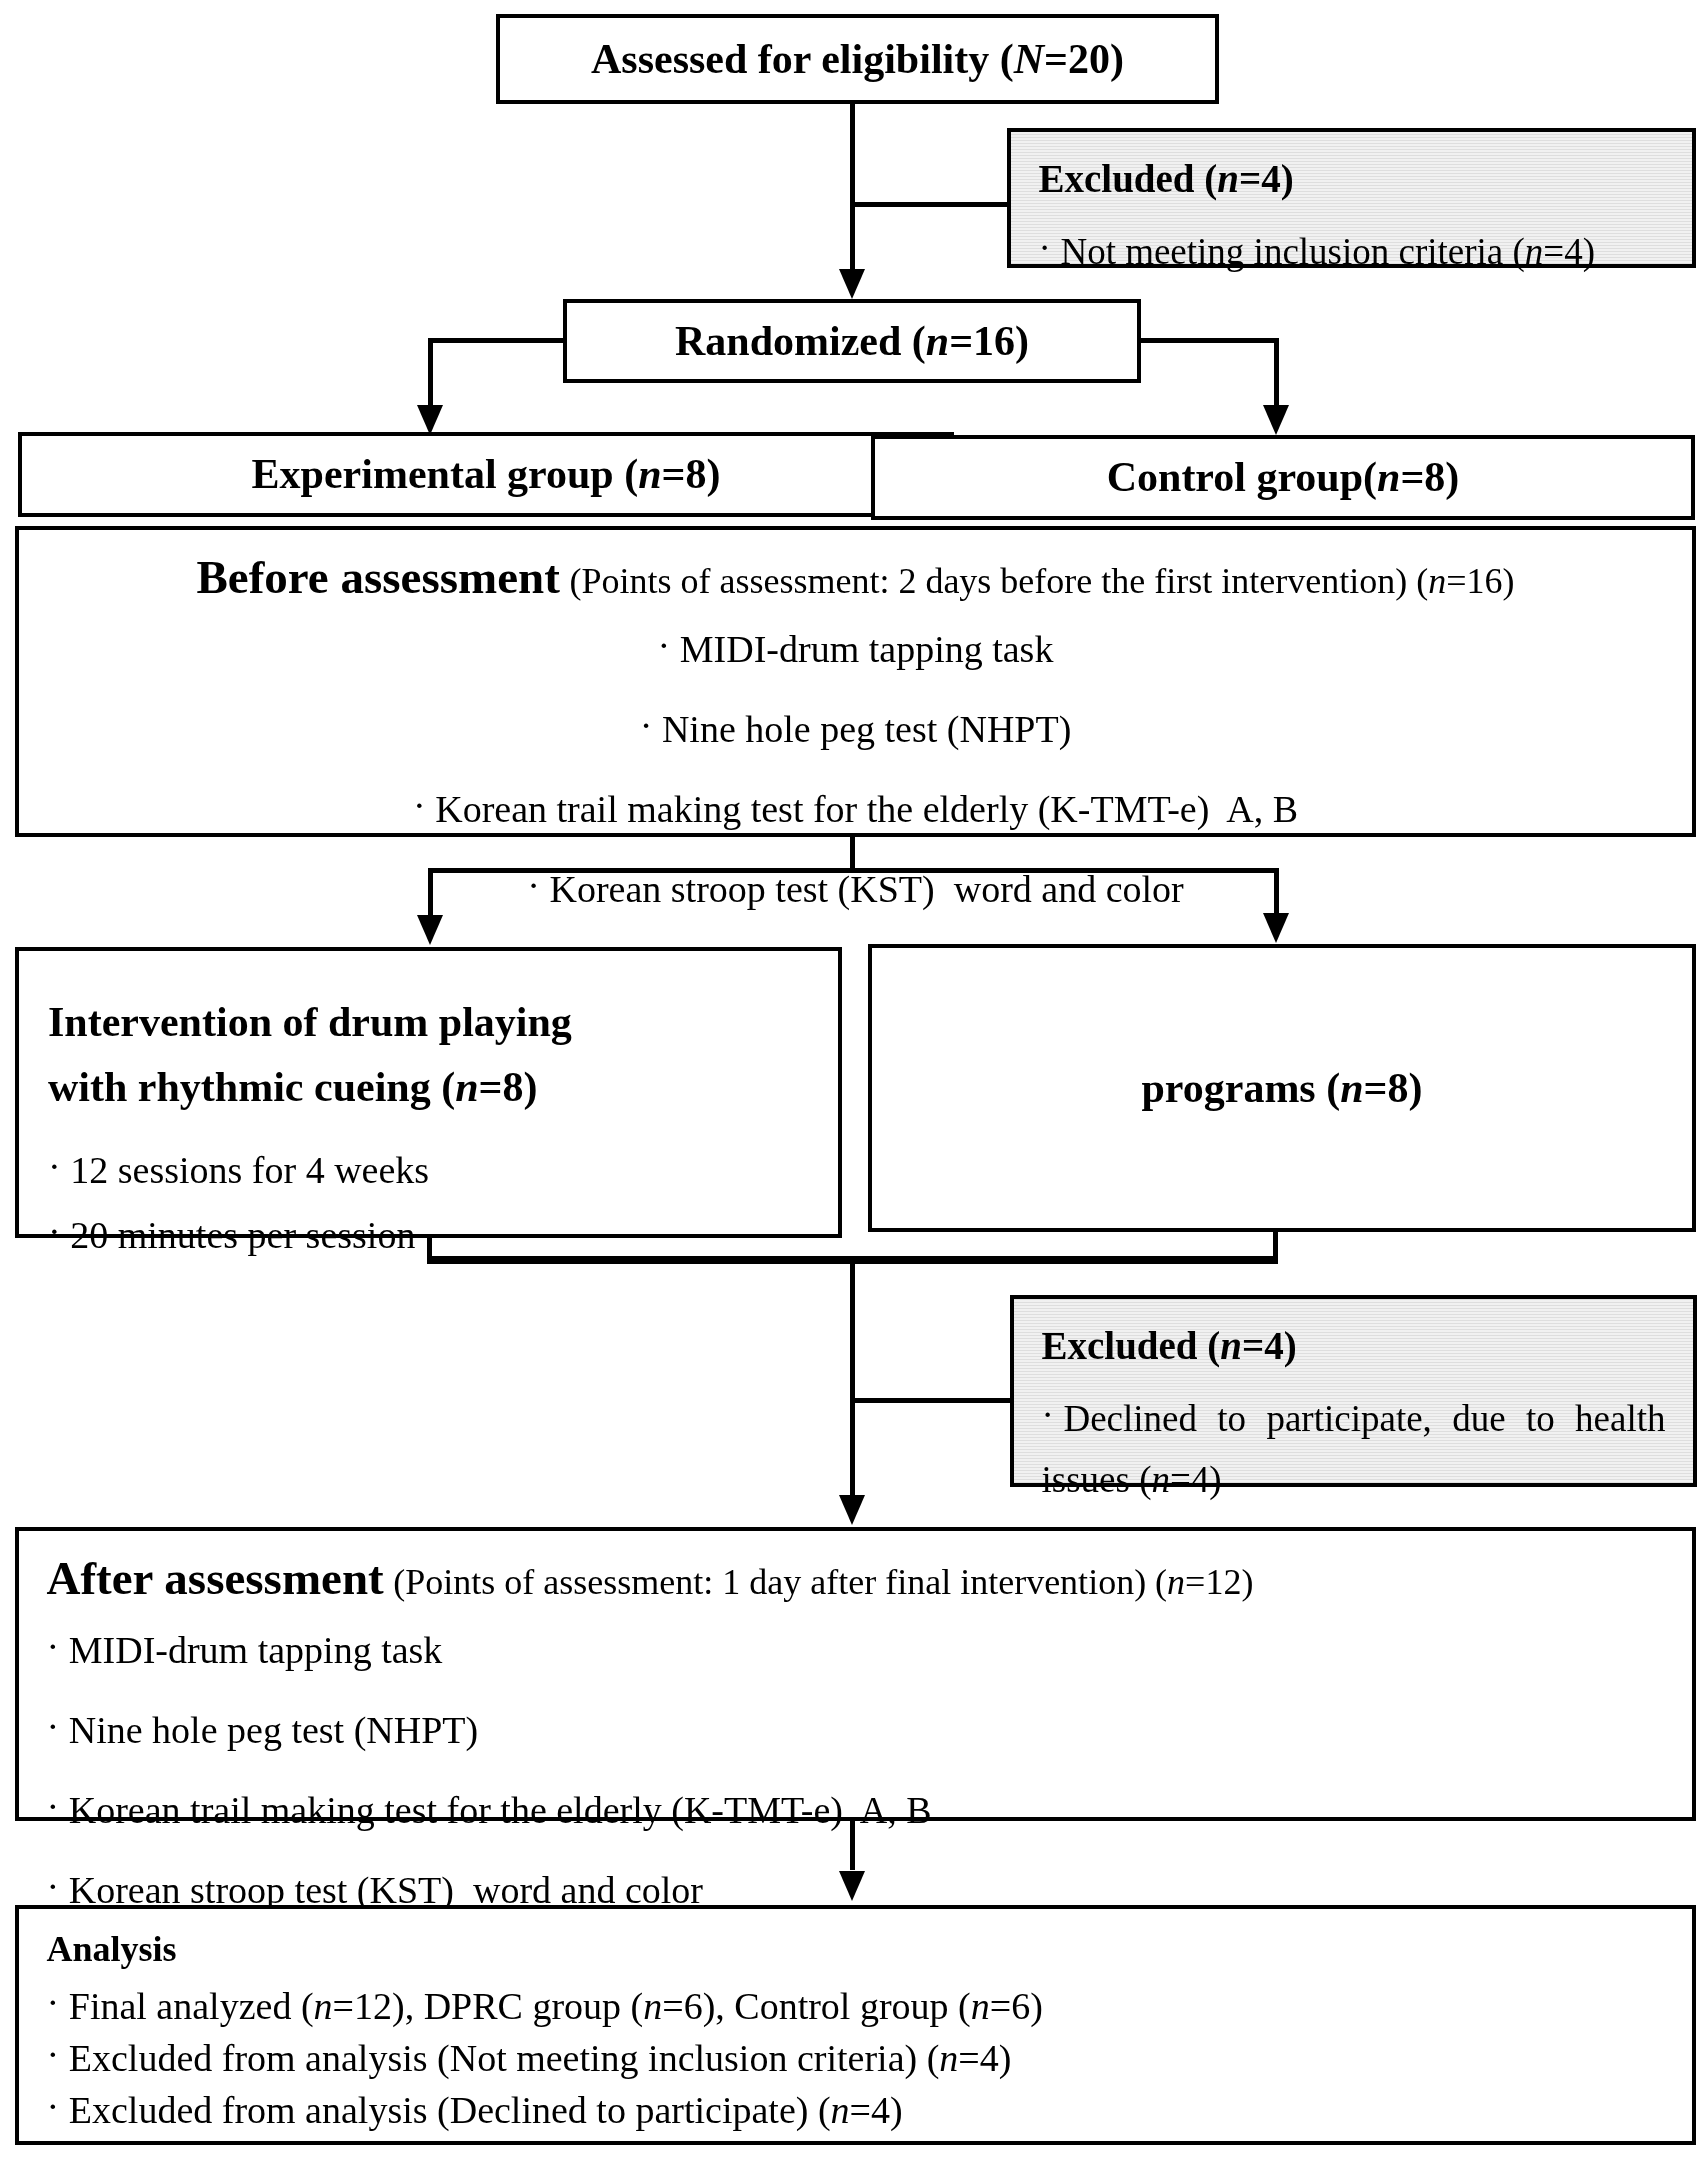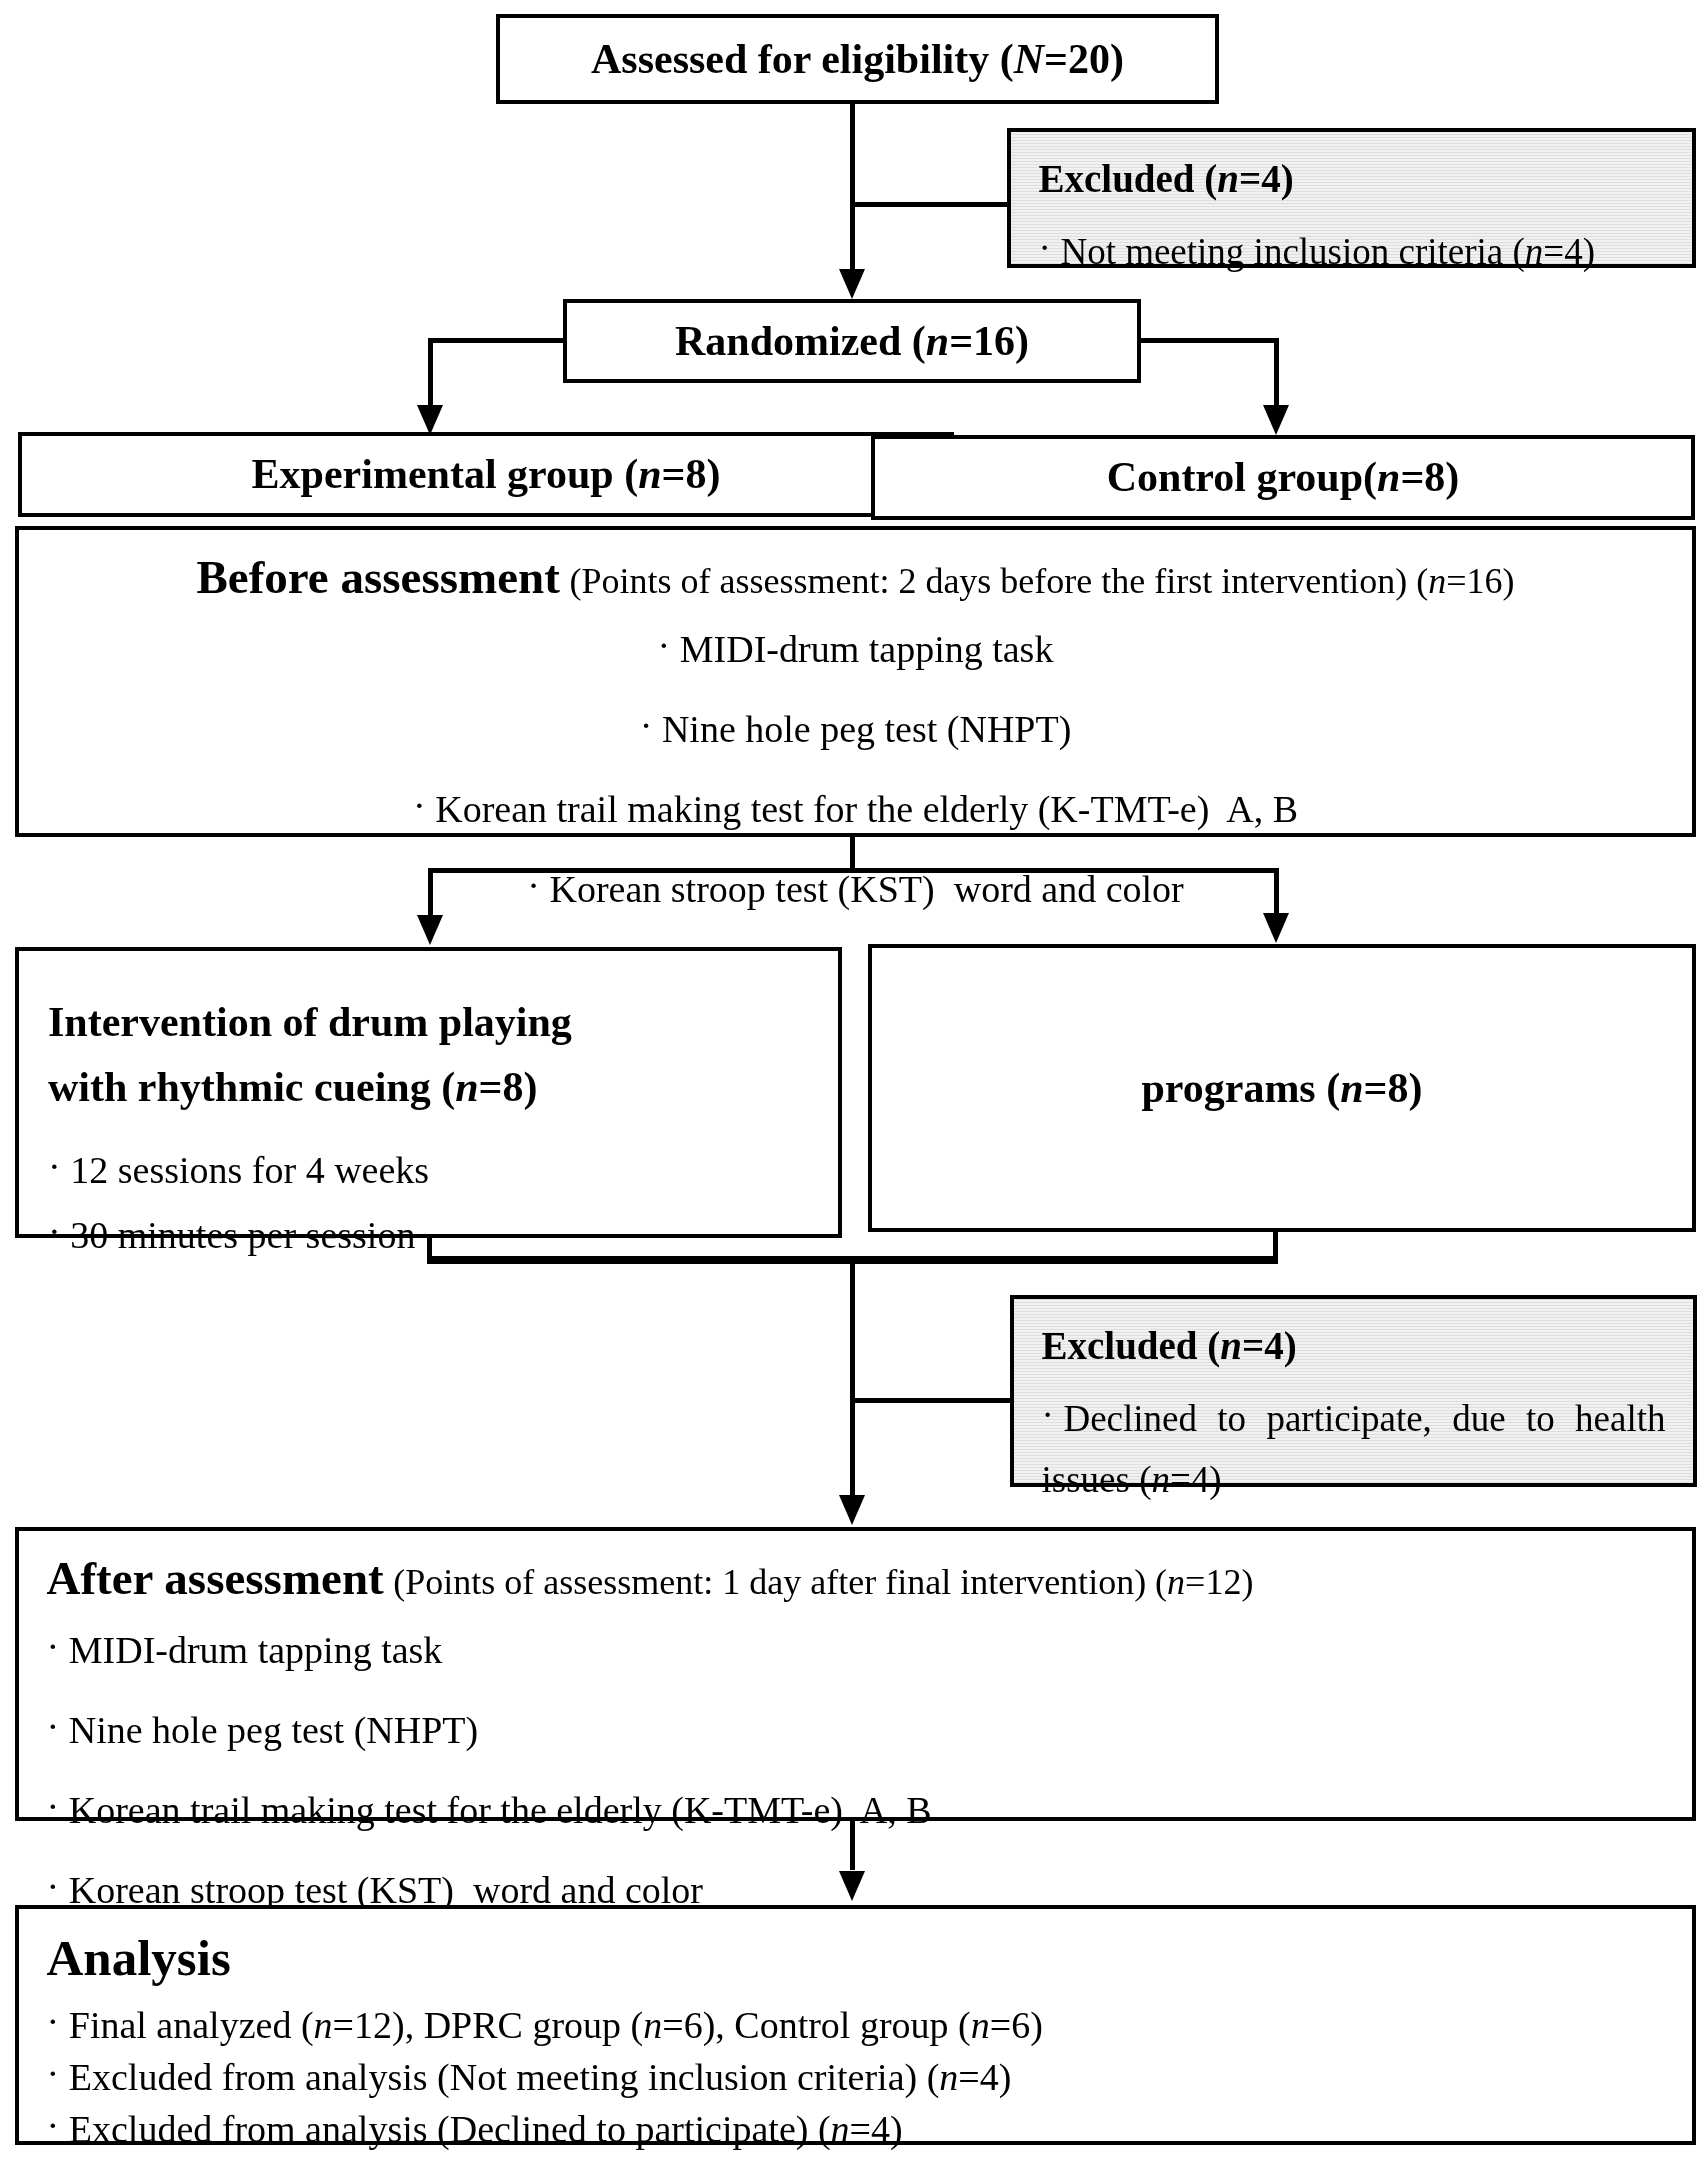--- a/index.html
+++ b/index.html
@@ -33,21 +33,21 @@
   
   .iv-left-inner{padding:39px 29px 0 29px;}
   .iv-title-line{font-weight:bold;font-size:42px;line-height:65px;}
   .iv-items{margin-top:18px;}
   .iv-items .bullet-row{font-size:38px;line-height:65px;}
   .iv-right-inner{display:flex;flex-direction:column;align-items:center;justify-content:center;
     height:100%;text-align:center;}
   .iv-right-inner .iv-title-line{line-height:73px;}
   
   .an-inner{padding:18px 27.5px;}
-  .an-title{font-weight:bold;font-size:51px;line-height:1.25;margin-bottom:8.4px;}
+  .an-title{font-weight:bold;font-size:36px;line-height:1.25;margin-bottom:8.4px;}
   .an-items .bullet-row{font-size:38px;line-height:52px;}
 </style>
 </head>
 <body>
 
 <div id="canvas">
 
   <div class="box center-label" style="left:496px;top:14.3px;width:723px;height:90px;">
     <span>Assessed for eligibility (<i>N</i>=20)</span>
   </div>
@@ -103,21 +103,21 @@
   <div class="arrow-down" style="left:417px;top:915px;"></div>
   <div class="vline" style="left:1274px;top:868px;width:4.8px;height:45px;"></div>
   <div class="arrow-down" style="left:1263px;top:913px;"></div>
 
   <div class="box section" style="left:15px;top:947px;width:827px;height:291px;">
     <div class="iv-left-inner">
       <div class="iv-title-line">Intervention of drum playing</div>
       <div class="iv-title-line">with rhythmic cueing (<i>n</i>=8)</div>
       <div class="iv-items">
         <div class="bullet-row"><span class="bullet-glyph">·</span><span>12 sessions for 4 weeks</span></div>
-        <div class="bullet-row"><span class="bullet-glyph">·</span><span>30 minutes per session</span></div>
+        <div class="bullet-row"><span class="bullet-glyph">·</span><span>20 minutes per session</span></div>
       </div>
     </div>
   </div>
 
   <div class="box section" style="left:868px;top:944px;width:828px;height:288px;">
     <div class="iv-right-inner">
       <div class="iv-title-line">programs (<i>n</i>=8)</div>
     </div>
   </div>
 

